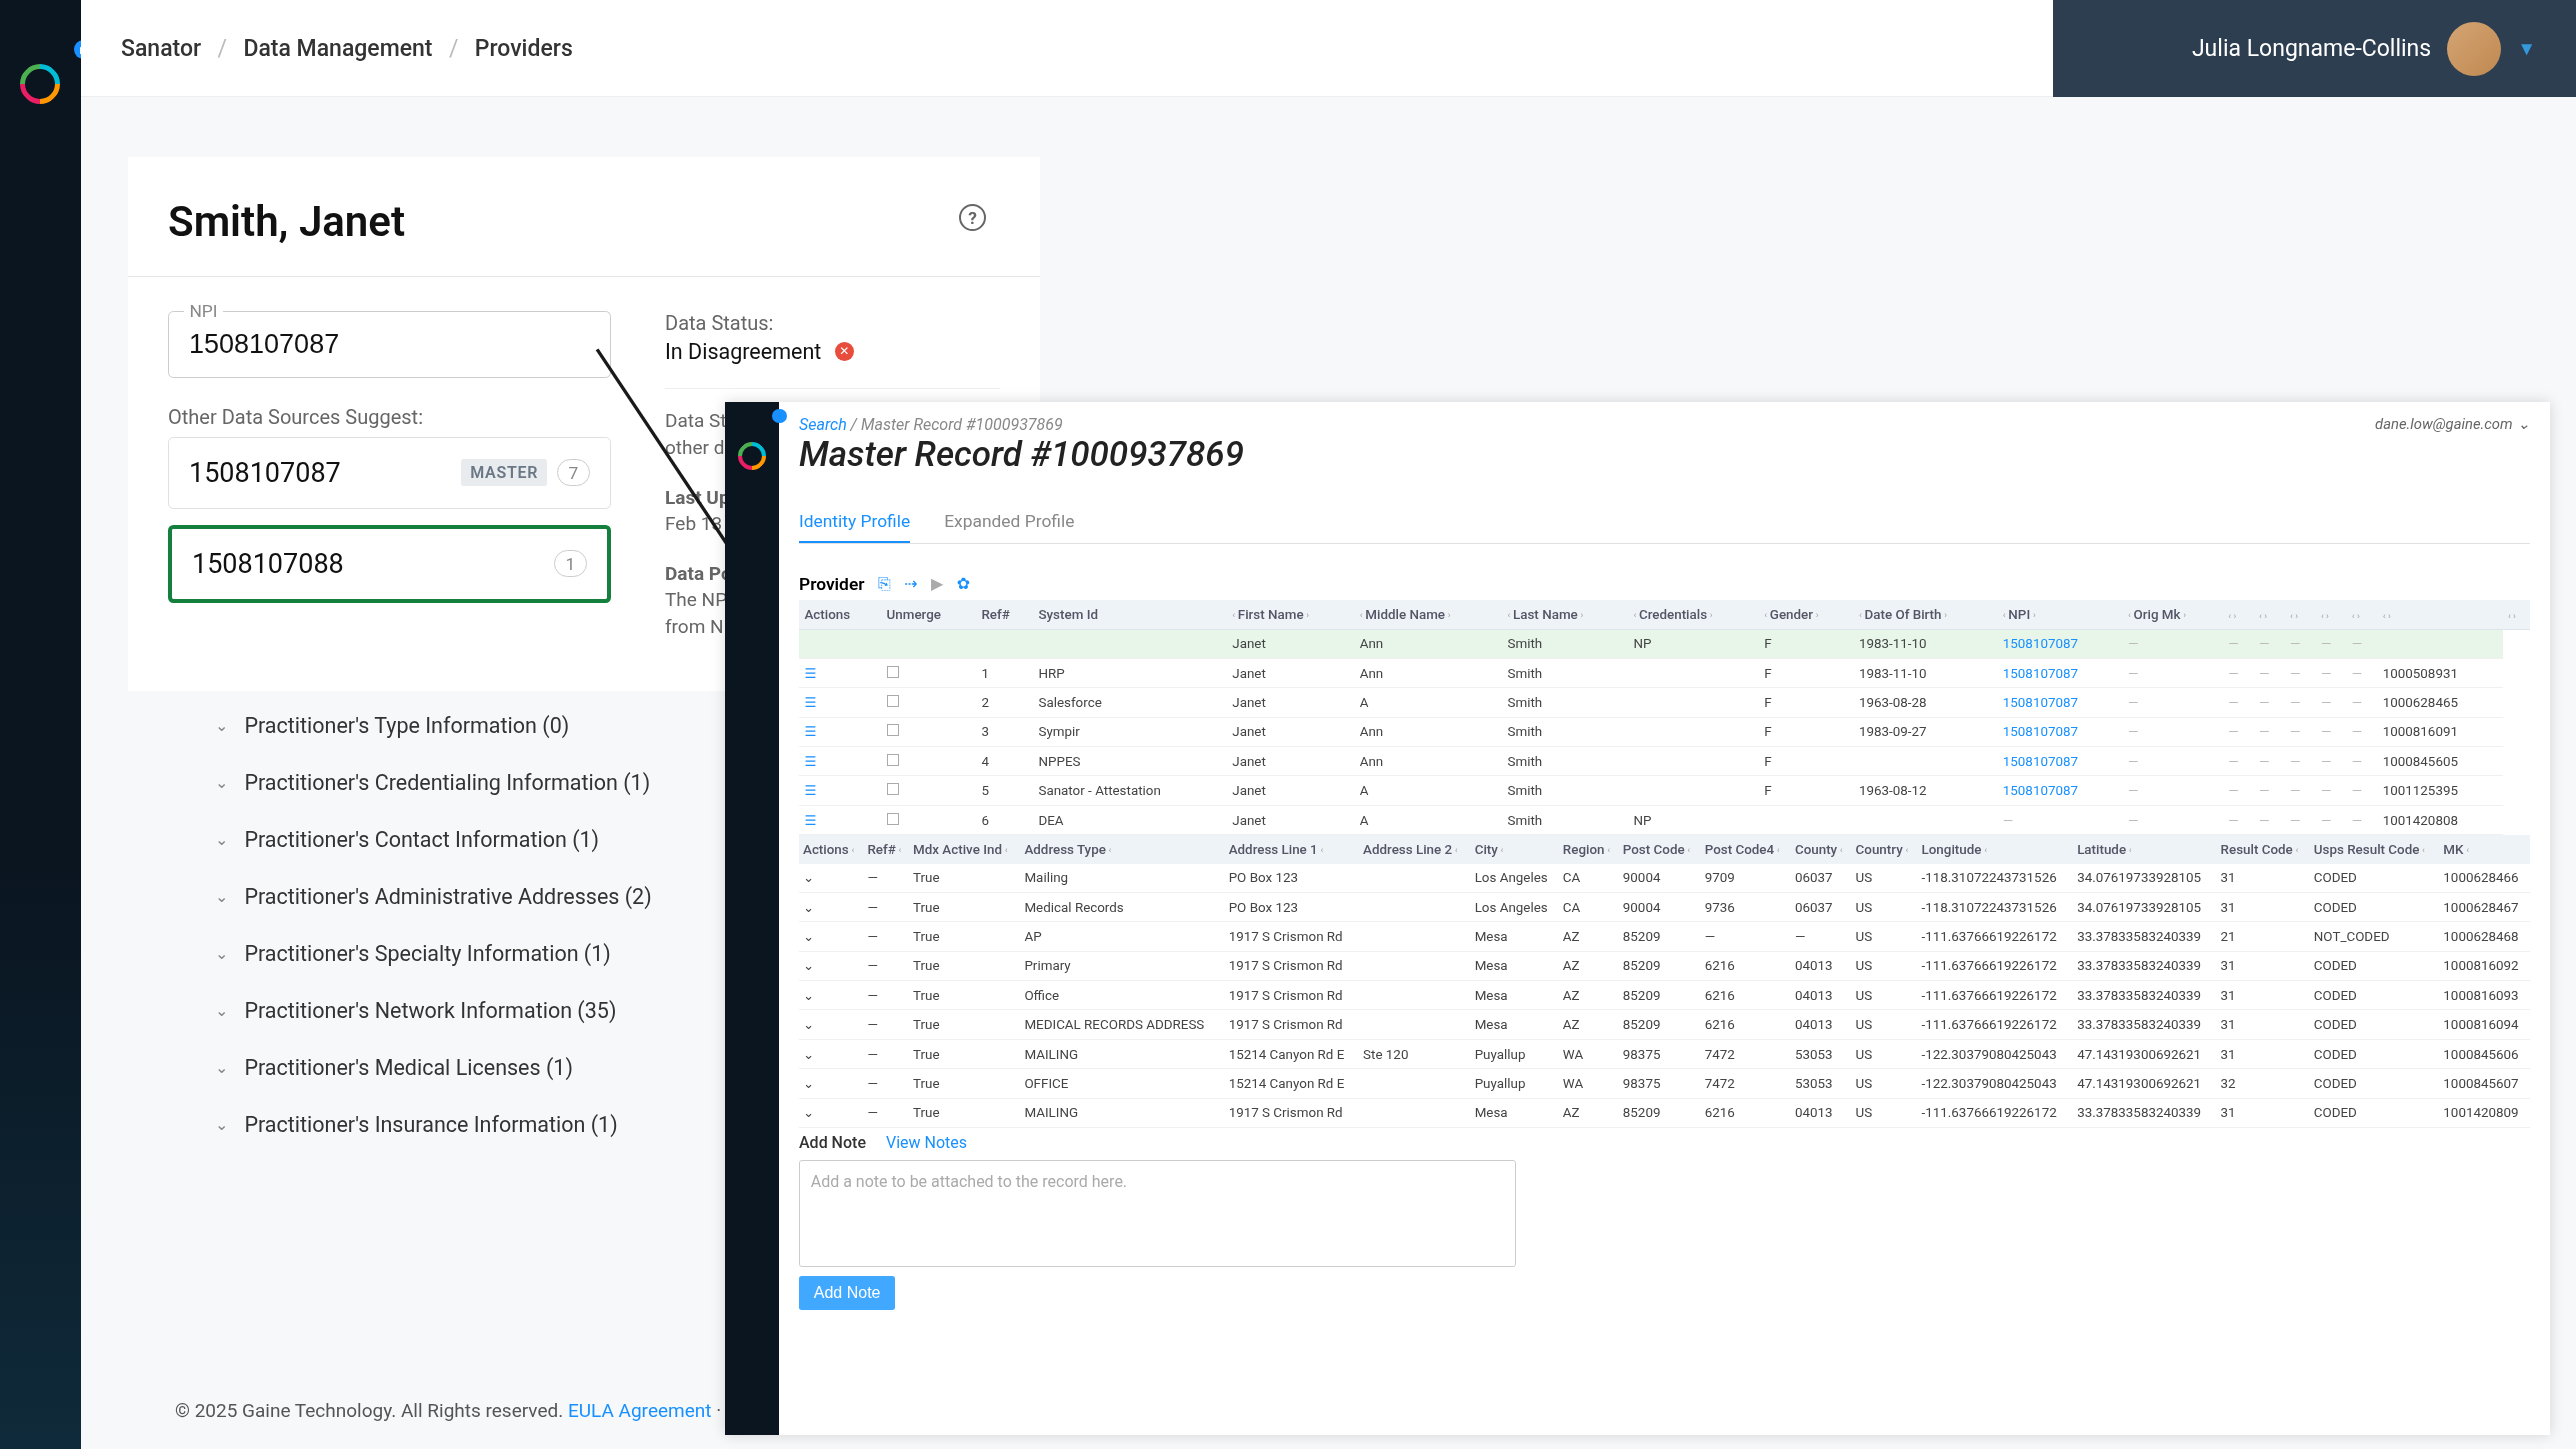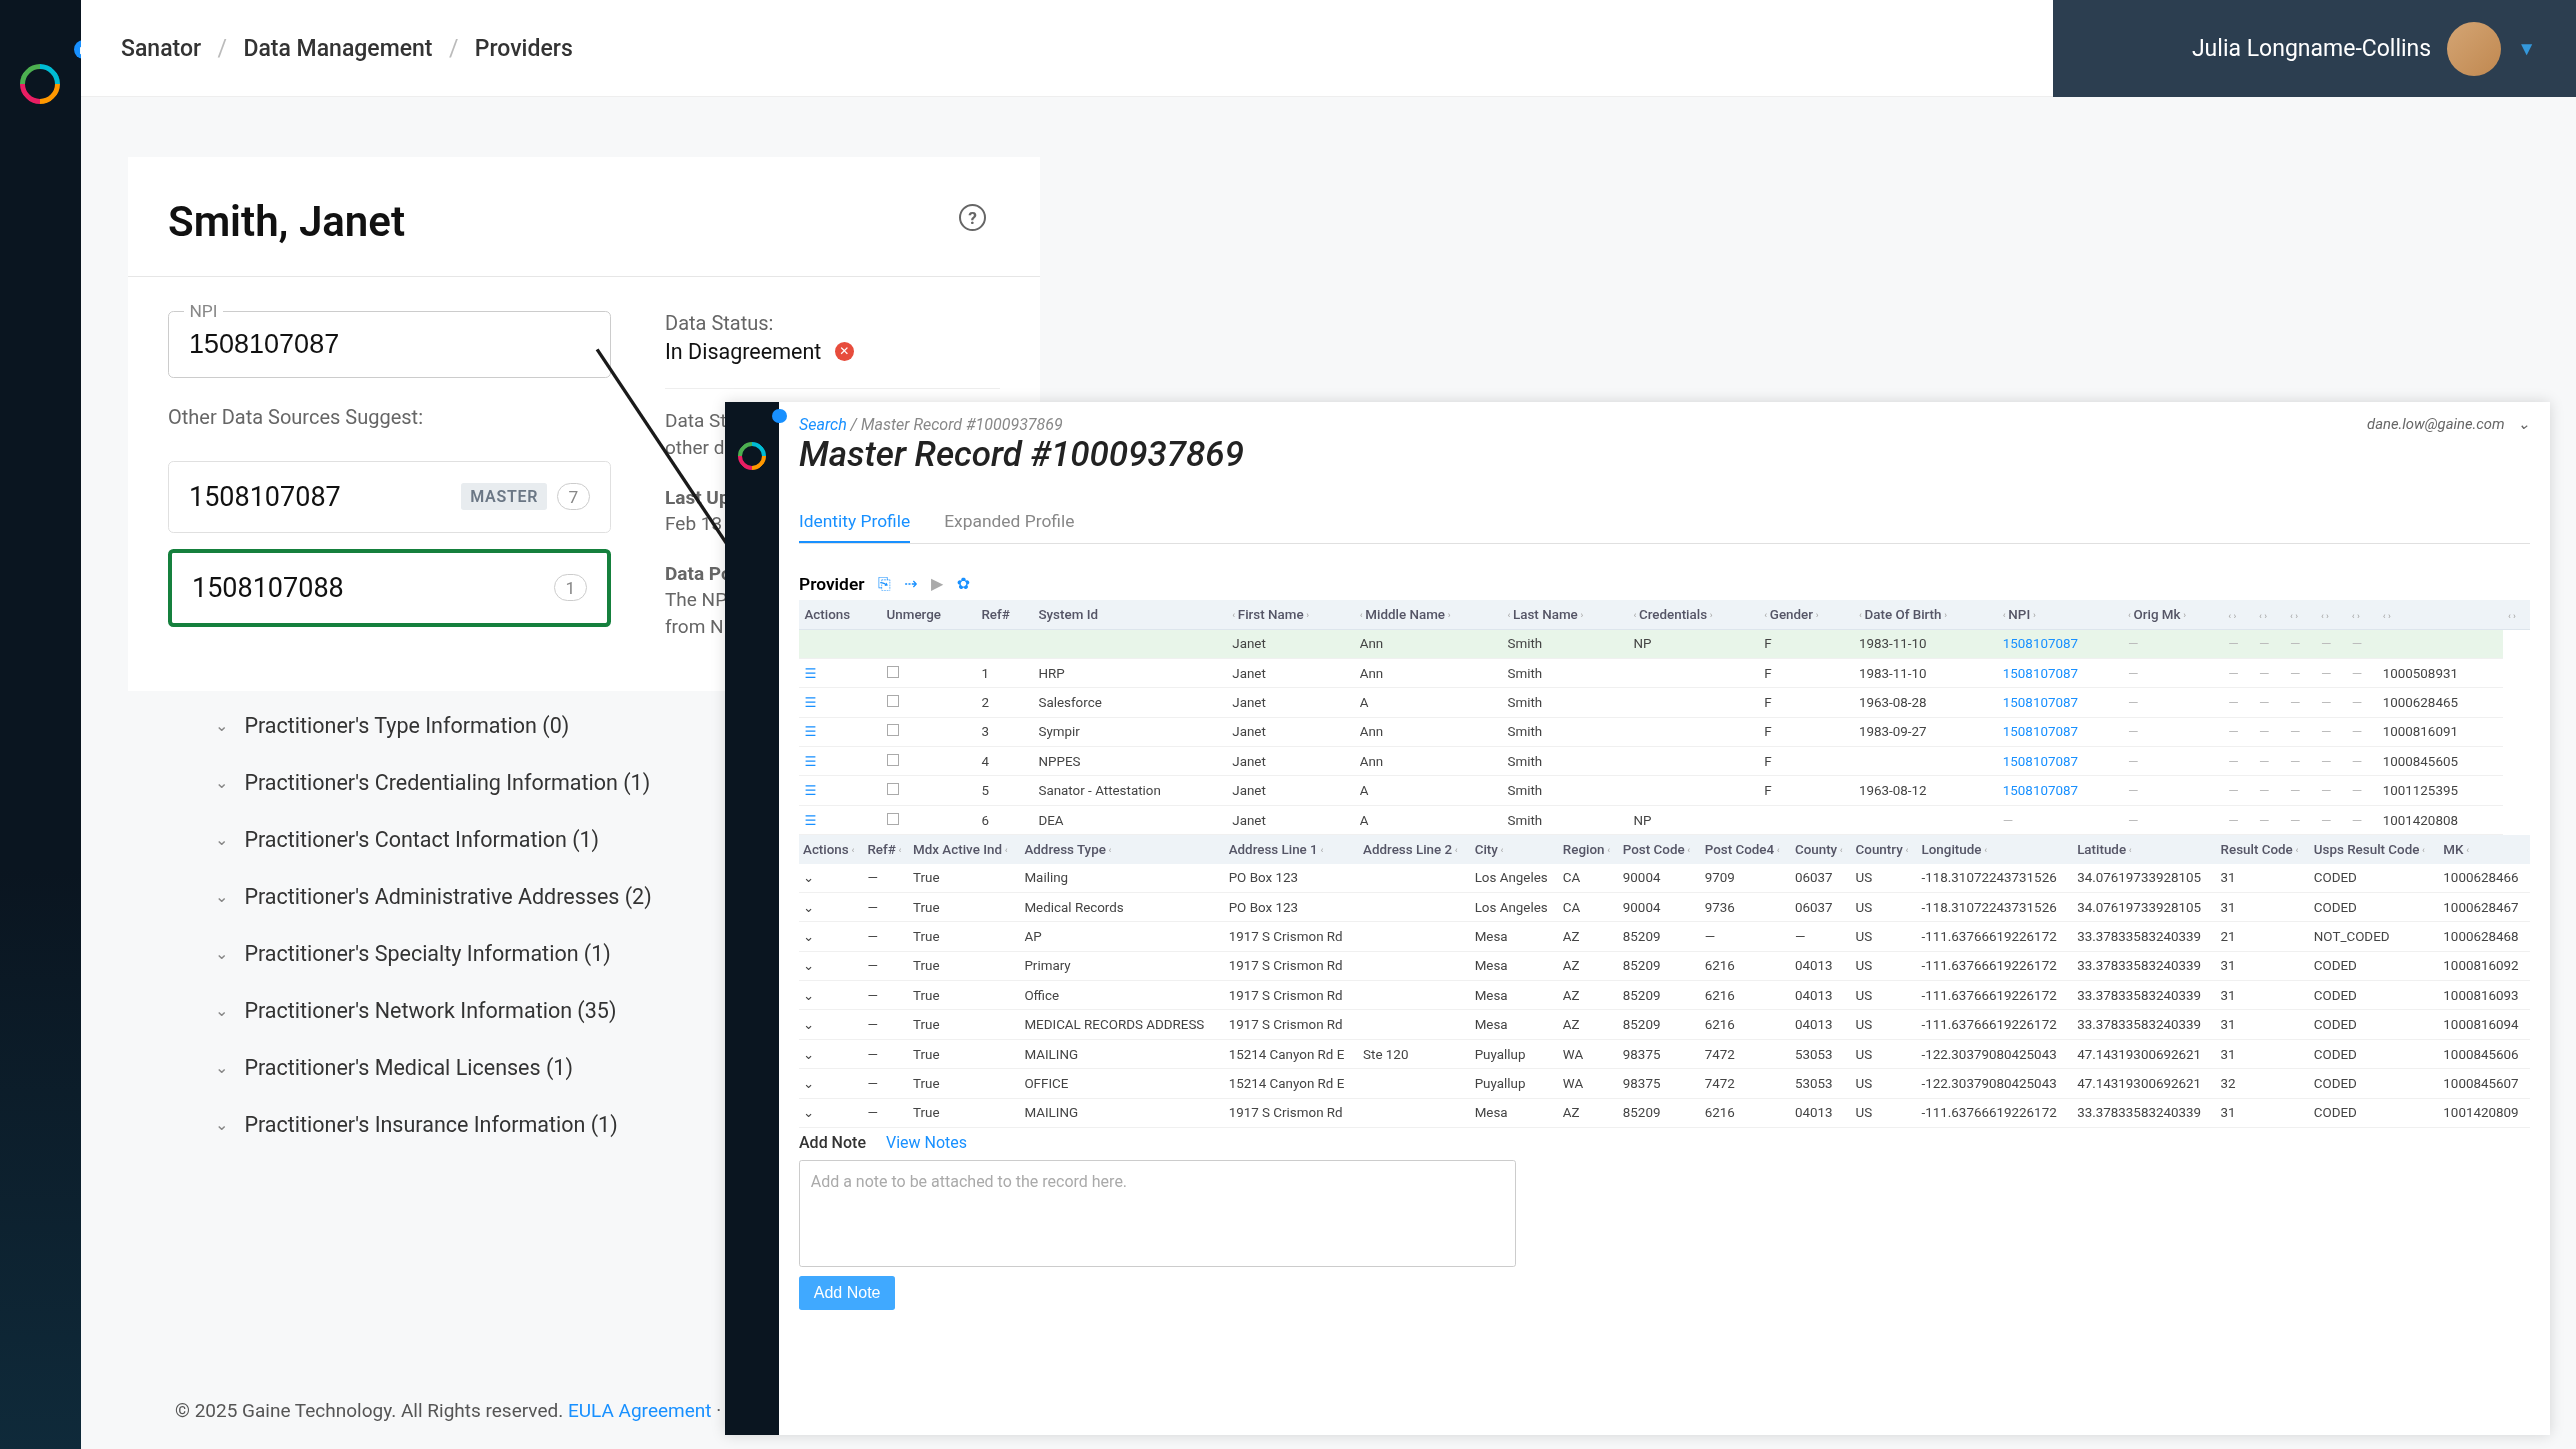--- a/index.html
+++ b/index.html
@@ -29,21 +29,21 @@
 .divider { height: 0.7px; background: #e6e6e6; margin: 30px -40px 34px -40px; }
 
 .card-body { display: flex; gap: 54px; }
 .col-left { flex: 0 0 443px; }
 .col-right { flex: 1; }
 
 .field-group { position: relative; margin-bottom: 27px; }
 .field-label-float { position: absolute; top: -9.4px; left: 16px; background: #fff; padding: 0 5.4px; font-size: 17.4px; color: #888; }
 .npi-input { width: 100%; height: 67px; border: 1.3px solid #ccc; border-radius: 5.4px; padding: 0 20px; font-size: 27px; color: #111; }
 
-.suggest-label { font-size: 20px; color: #666; margin-bottom: 32px; }
+.suggest-label { font-size: 20px; color: #666; margin-bottom: 8px; }
 .suggest-box { border: 1.3px solid #e0e0e0; border-radius: 5.4px; padding: 19px 20px; display: flex; align-items: center; justify-content: space-between; margin-bottom: 16px; }
 .suggest-box.active { border: 4px solid #15803d; border-radius: 5.4px; }
 .suggest-val { font-size: 27px; color: #111; }
 .master-badge { background: #e8ecef; color: #6b7785; font-size: 16px; font-weight: 600; padding: 4px 9.4px; border-radius: 2.7px; letter-spacing: 0.7px; }
 .count-badge { border: 1.3px solid #ccc; color: #888; font-size: 17.4px; padding: 2.7px 10.7px; border-radius: 13.4px; }
 .badge-row { display: flex; align-items: center; gap: 9.4px; }
 
 .status-label { font-size: 20px; color: #666; margin-bottom: 4px; }
 .status-val { font-size: 21.5px; color: #111; }
 .status-row { display: flex; align-items: center; gap: 13.4px; margin-bottom: 24px; }
@@ -62,21 +62,21 @@
 
 
 .overlay { position: absolute; left: 725px; top: 402px; width: 1825px; height: 1033px; background: #fff; box-shadow: 0 0 13.4px rgba(0,0,0,0.15); }
 .ov-rail { position: absolute; left: 0; top: 0; width: 54px; height: 100%; background: #0a1520; }
 .ov-rail .tick { position: absolute; top: 6.7px; left: 47px; width: 14.8px; height: 14.8px; background: #1890ff; border-radius: 50%; }
 .ov-rail .logo { position: absolute; top: 40px; left: 13.4px; width: 28px; height: 28px; }
 .ov-body { position: absolute; left: 54px; top: 0; right: 0; bottom: 0; padding: 13.4px 20px; overflow: hidden; }
 .ov-top { display: flex; justify-content: space-between; align-items: flex-start; margin-bottom: 6.7px; font-style: italic; }
 .ov-crumb { font-size: 16px; color: #1890ff; }
 .ov-crumb .grey { color: #888; }
-.ov-user { font-size: 14.8px; color: #666; display: flex; gap: 13px; }
+.ov-user { font-size: 14.8px; color: #666; display: flex; gap: 5px; }
 .ov-title { font-size: 35px; font-weight: 500; color: #222; margin-bottom: 20px; }
 .ov-tabs { display: flex; gap: 34px; border-bottom: 0.7px solid #e0e0e0; margin-bottom: 23px; }
 .ov-tab { font-size: 17.4px; color: #888; padding: 9.4px 0; cursor: pointer; }
 .ov-tab.active { color: #1890ff; border-bottom: 2px solid #1890ff; }
 .section-hdr { display: flex; align-items: center; gap: 13.4px; padding: 6.7px 0; }
 .section-hdr .lbl { font-weight: 600; font-size: 17.4px; }
 .tool-icon { color: #1890ff; font-size: 16px; cursor: pointer; }
 .tool-icon.grey { color: #aaa; }
 
 

